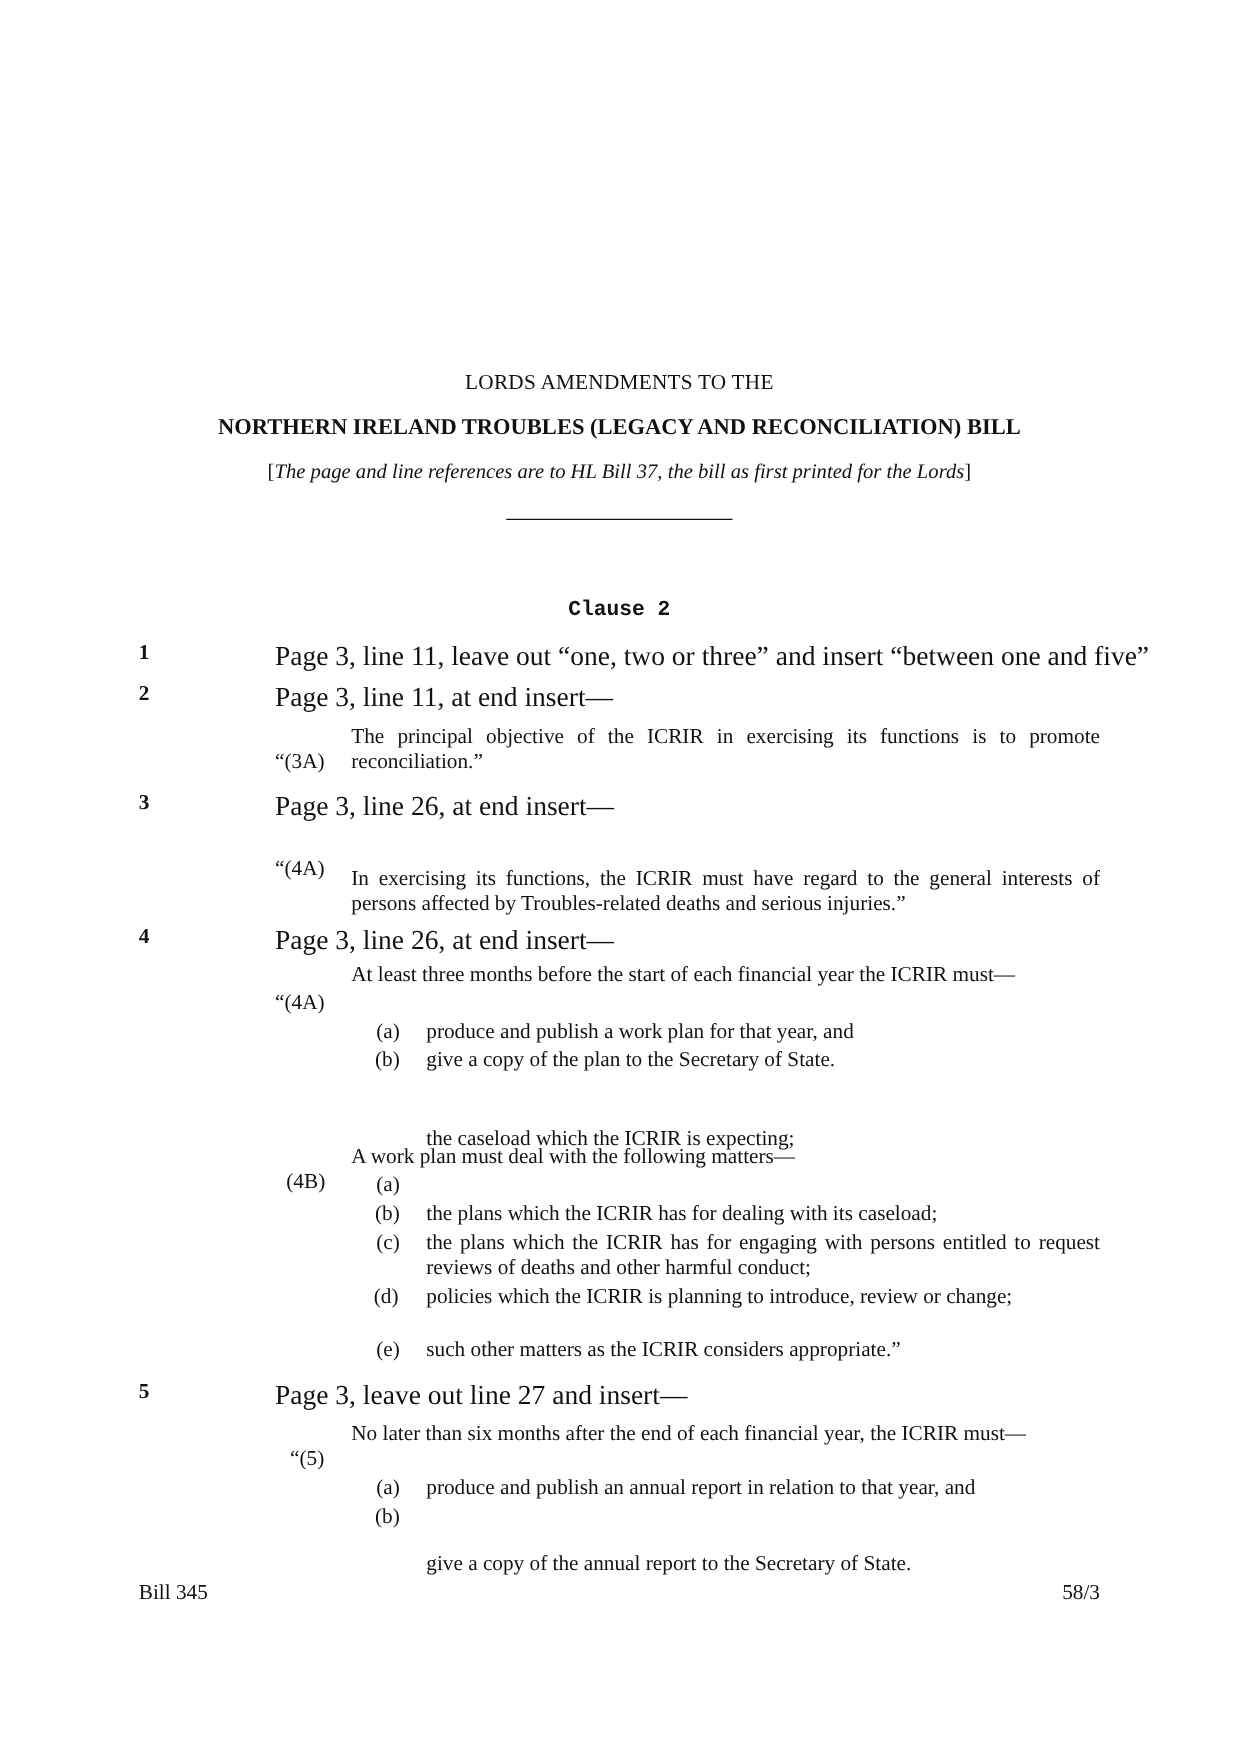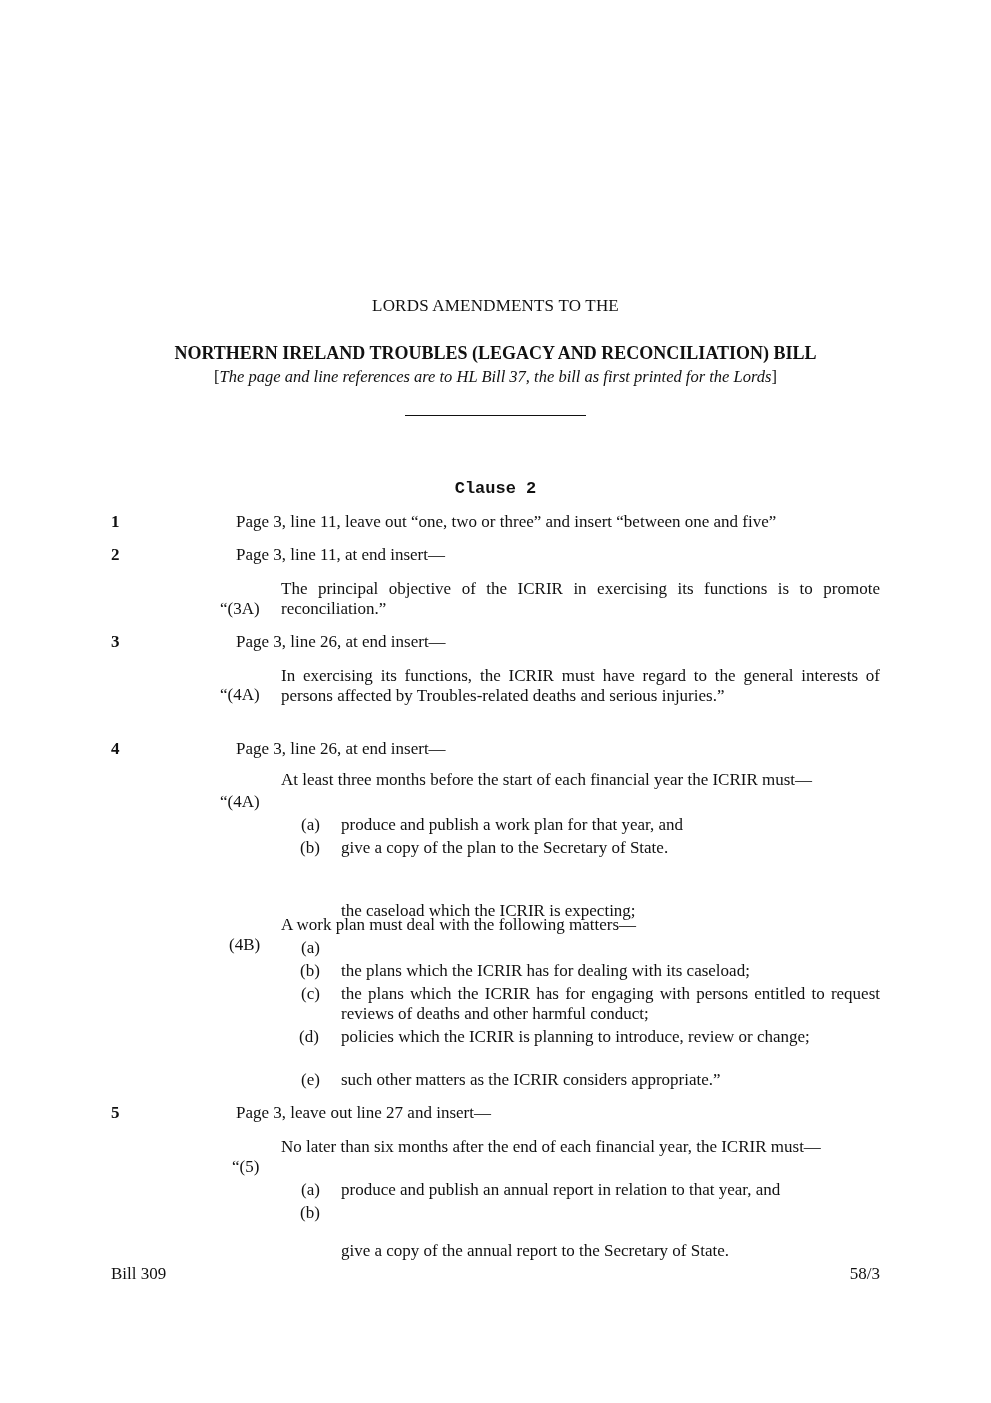--- a/index.html
+++ b/index.html
@@ -5,27 +5,27 @@
   html, body { margin: 0; padding: 0; background: #ffffff; }
   body {
     width: 991px; height: 1403px; position: relative; overflow: hidden;
     font-family: "DejaVu Serif", "Liberation Serif", serif;
     color: #111111;
   }
   .page { position: absolute; left: 0; top: 0; width: 991px; height: 1403px; }
   .abs { position: absolute; white-space: nowrap; }
   .center { left: 0; width: 991px; text-align: center; }
   .t-lords { top: 296px; font-size: 17px; letter-spacing: 0.2px; font-family: "Liberation Serif", serif; }
-  .t-bill { top: 331px; font-size: 18px; font-weight: bold; font-family: "Liberation Serif", serif; margin-top: 12px; }
+  .t-bill { top: 331px; font-size: 18px; font-weight: bold; font-family: "Liberation Serif", serif; }
   .t-note { top: 367px; font-size: 16.5px; font-family: "Liberation Serif", serif; }
   .t-note i { font-style: italic; }
   .rule { position: absolute; left: 405px; top: 415px; width: 181px; height: 1px; background: #111; }
   .clause { top: 479px; font-size: 17px; font-weight: bold; font-family: Liberation Mono, monospace; }
   .num { position: absolute; left: 111px; font-size: 17px; font-weight: bold; font-family: "Liberation Serif", serif; }
-  .line { position: absolute; left: 236px; font-size: 17px; font-family: "Liberation Serif", serif; white-space: nowrap; }
+  .line { position: absolute; left: 220px; font-size: 22px; font-family: "Liberation Serif", serif; white-space: nowrap; }
   .lbl { position: absolute; font-size: 17px; font-family: "Liberation Serif", serif; white-space: nowrap; margin-top: 20px; }
   .para {
     position: absolute; left: 281px; width: 599px; font-size: 17px; line-height: 20px;
     font-family: "Liberation Serif", serif; text-align: justify;
   }
   .sub {
     position: absolute; left: 341px; width: 539px; font-size: 17px; line-height: 20px;
     font-family: "Liberation Serif", serif; text-align: justify;
   }
   .sublbl { position: absolute; font-size: 17px; font-family: "Liberation Serif", serif; white-space: nowrap; }
@@ -47,21 +47,21 @@
   <div class="line" style="top:512px">Page 3, line 11, leave out “one, two or three” and insert “between one and five”</div>
 
   <div class="num" style="top:545px">2</div>
   <div class="line" style="top:545px">Page 3, line 11, at end insert—</div>
   <div class="lbl" style="left:220px; top:579px">“(3A)</div>
   <div class="para" style="top:579px">The principal objective of the ICRIR in exercising its functions is to promote reconciliation.”</div>
 
   <div class="num" style="top:632px">3</div>
   <div class="line" style="top:632px">Page 3, line 26, at end insert—</div>
   <div class="lbl" style="left:220px; top:665px">“(4A)</div>
-  <div class="para" style="top:666px">In exercising its functions, the ICRIR must have regard to the general interests of persons affected by Troubles-related deaths and serious injuries.”</div>
+  <div class="para" style="top:693px">In exercising its functions, the ICRIR must have regard to the general interests of persons affected by Troubles-related deaths and serious injuries.”</div>
 
   <div class="num" style="top:739px">4</div>
   <div class="line" style="top:739px">Page 3, line 26, at end insert—</div>
 
   <div class="lbl" style="left:220px; top:772px">“(4A)</div>
   <div class="para" style="top:770px">At least three months before the start of each financial year the ICRIR must—</div>
   <div class="sublbl" style="left:301px; top:815px">(a)</div>
   <div class="sub" style="top:815px">produce and publish a work plan for that year, and</div>
   <div class="sublbl" style="left:300px; top:838px">(b)</div>
   <div class="sub" style="top:838px">give a copy of the plan to the Secretary of State.</div>
@@ -81,16 +81,16 @@
 
   <div class="num" style="top:1103px">5</div>
   <div class="line" style="top:1103px">Page 3, leave out line 27 and insert—</div>
   <div class="lbl" style="left:232px; top:1137px">“(5)</div>
   <div class="para" style="top:1137px">No later than six months after the end of each financial year, the ICRIR must—</div>
   <div class="sublbl" style="left:301px; top:1180px">(a)</div>
   <div class="sub" style="top:1180px">produce and publish an annual report in relation to that year, and</div>
   <div class="sublbl" style="left:300px; top:1203px">(b)</div>
   <div class="sub" style="top:1241px">give a copy of the annual report to the Secretary of State.</div>
 
-  <div class="footer" style="left:111px">Bill 309</div>
+  <div class="footer" style="left:111px">Bill 345</div>
   <div class="footer" style="right:111px">58/3</div>
 
 </div>
 
 </body></html>

